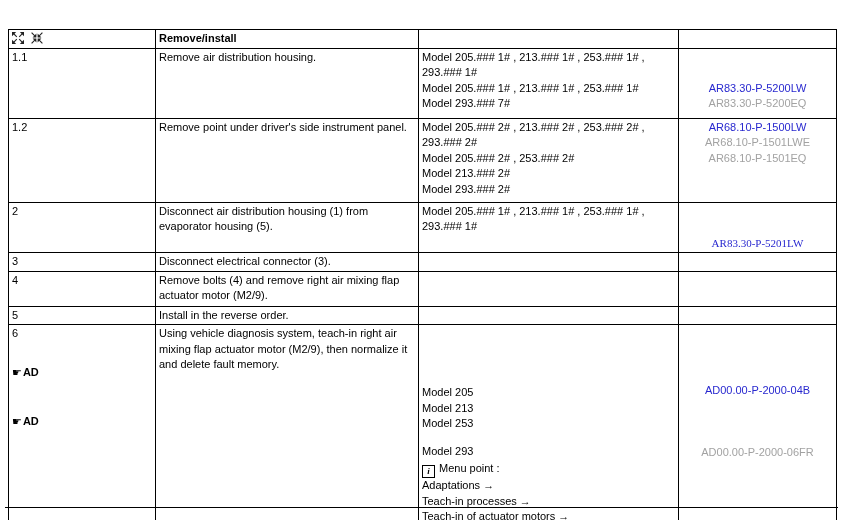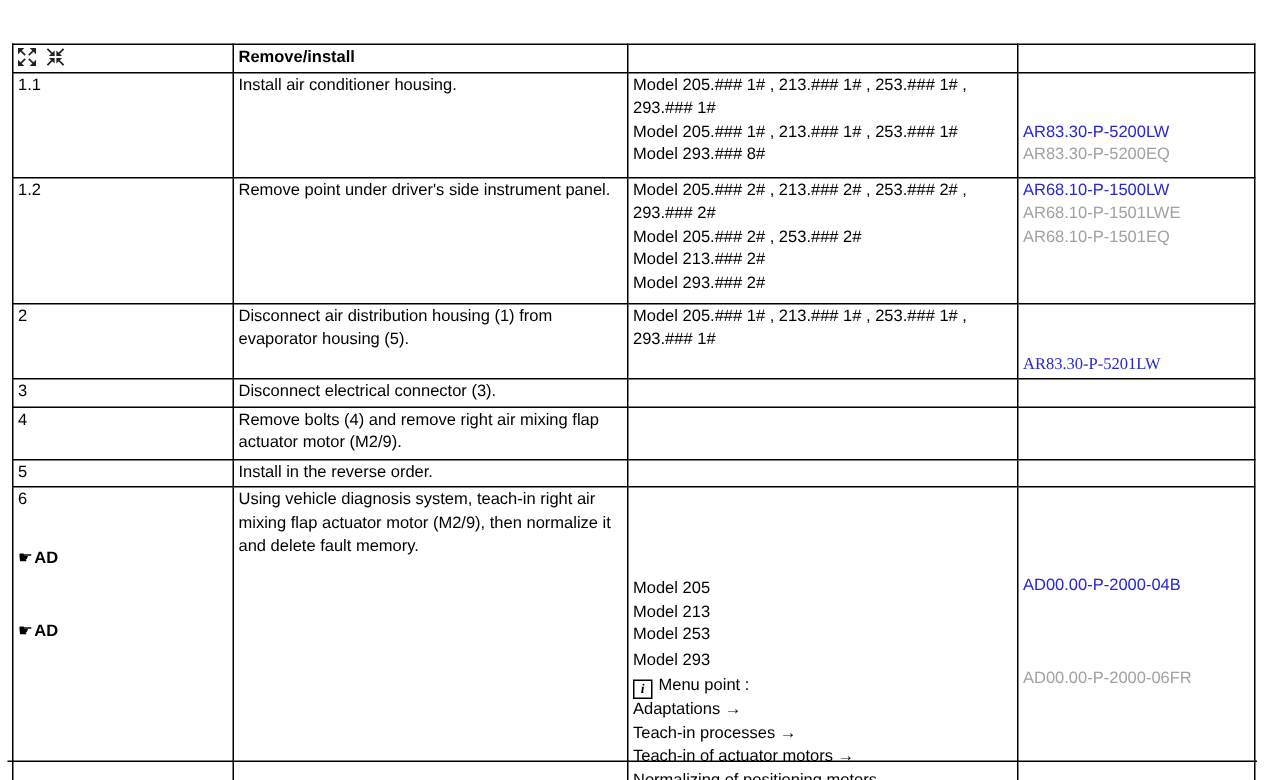--- a/index.html
+++ b/index.html
@@ -9,21 +9,21 @@
     font-family:"Liberation Sans","DejaVu Sans",sans-serif;
     font-size:11px;
   }
   table.wis{border-collapse:collapse;table-layout:fixed;position:absolute;left:8px;top:29px;width:828px;}
   .wis td{border:1px solid #000;vertical-align:top;padding:1px 3px;line-height:15.5px;overflow:hidden;}
   .b{font-weight:bold;}
   .step-cell{position:relative;}
   .admark{position:absolute;left:3px;white-space:nowrap;font-weight:bold;}
   .admark .hand{font-weight:normal;margin-right:1px;}
   .mline{white-space:normal;}
-  .dlink{white-space:nowrap;cursor:pointer;}
+  .dlink{white-space:nowrap;cursor:pointer;text-align:center;}
   .iconbtn{display:inline-block;width:12px;height:12px;margin:1px 4px 0 0;cursor:pointer;vertical-align:top;}
   .iconbtn svg{display:block;}
   .infoicon{
     display:inline-block;width:11px;height:11px;border:1px solid #000;
     text-align:center;line-height:11px;font-size:9px;
     font-family:"Liberation Serif",serif;font-style:italic;font-weight:bold;
     margin-right:4px;vertical-align:-2px;
   }
   .bottom-rule{position:absolute;left:5px;top:507px;width:833px;border-top:1px solid #000;}
 </style>
@@ -74,25 +74,25 @@
         </td>
         <td class="b">Remove/install</td>
         <td></td>
         <td></td>
       </tr>
 
       <tr style="height:70px">
         <td>
           <div>1.1</div>
         </td>
-        <td>Install air conditioner housing.</td>
+        <td>Remove air distribution housing.</td>
         <td>
           <div class="mline">Model 205.### 1# , 213.### 1# , 253.### 1# , 293.### 1#</div>
           <div class="mline">Model 205.### 1# , 213.### 1# , 253.### 1#</div>
-          <div class="mline">Model 293.### 8#</div>
+          <div class="mline">Model 293.### 7#</div>
         </td>
         <td>
           <div class="dlink link-blue" style="margin-top: 31px; color: rgb(40, 40, 207);">AR83.30-P-5200LW</div>
           <div class="dlink link-gray" style="color: rgb(162, 162, 162);">AR83.30-P-5200EQ</div>
         </td>
       </tr>
 
       <tr style="height:84px">
         <td>
           <div>1.2</div>
@@ -159,21 +159,21 @@
           </div>
           <div class="admark" style="top:89px">
             <span class="hand">☛</span><span>AD</span>
           </div>
         </td>
         <td>Using vehicle diagnosis system, teach-in right air mixing flap actuator motor (M2/9), then normalize it and delete fault memory.</td>
         <td>
           <div class="mline" style="margin-top:59px">Model 205</div>
           <div class="mline">Model 213</div>
           <div class="mline">Model 253</div>
-          <div class="mline" style="margin-top:1px">Model 293</div>
+          <div class="mline" style="margin-top:12px">Model 293</div>
           <div class="mline" style="margin-top:2px">
             <span class="infoicon">i</span><span>Menu point :</span>
           </div>
           <div class="mline">Adaptations →</div>
           <div class="mline">Teach-in processes →</div>
           <div class="mline">Teach-in of actuator motors →</div>
           <div class="mline">Normalizing of positioning motors</div>
         </td>
         <td>
           <div class="dlink link-blue" style="margin-top: 57px; color: rgb(40, 40, 207);">AD00.00-P-2000-04B</div>

